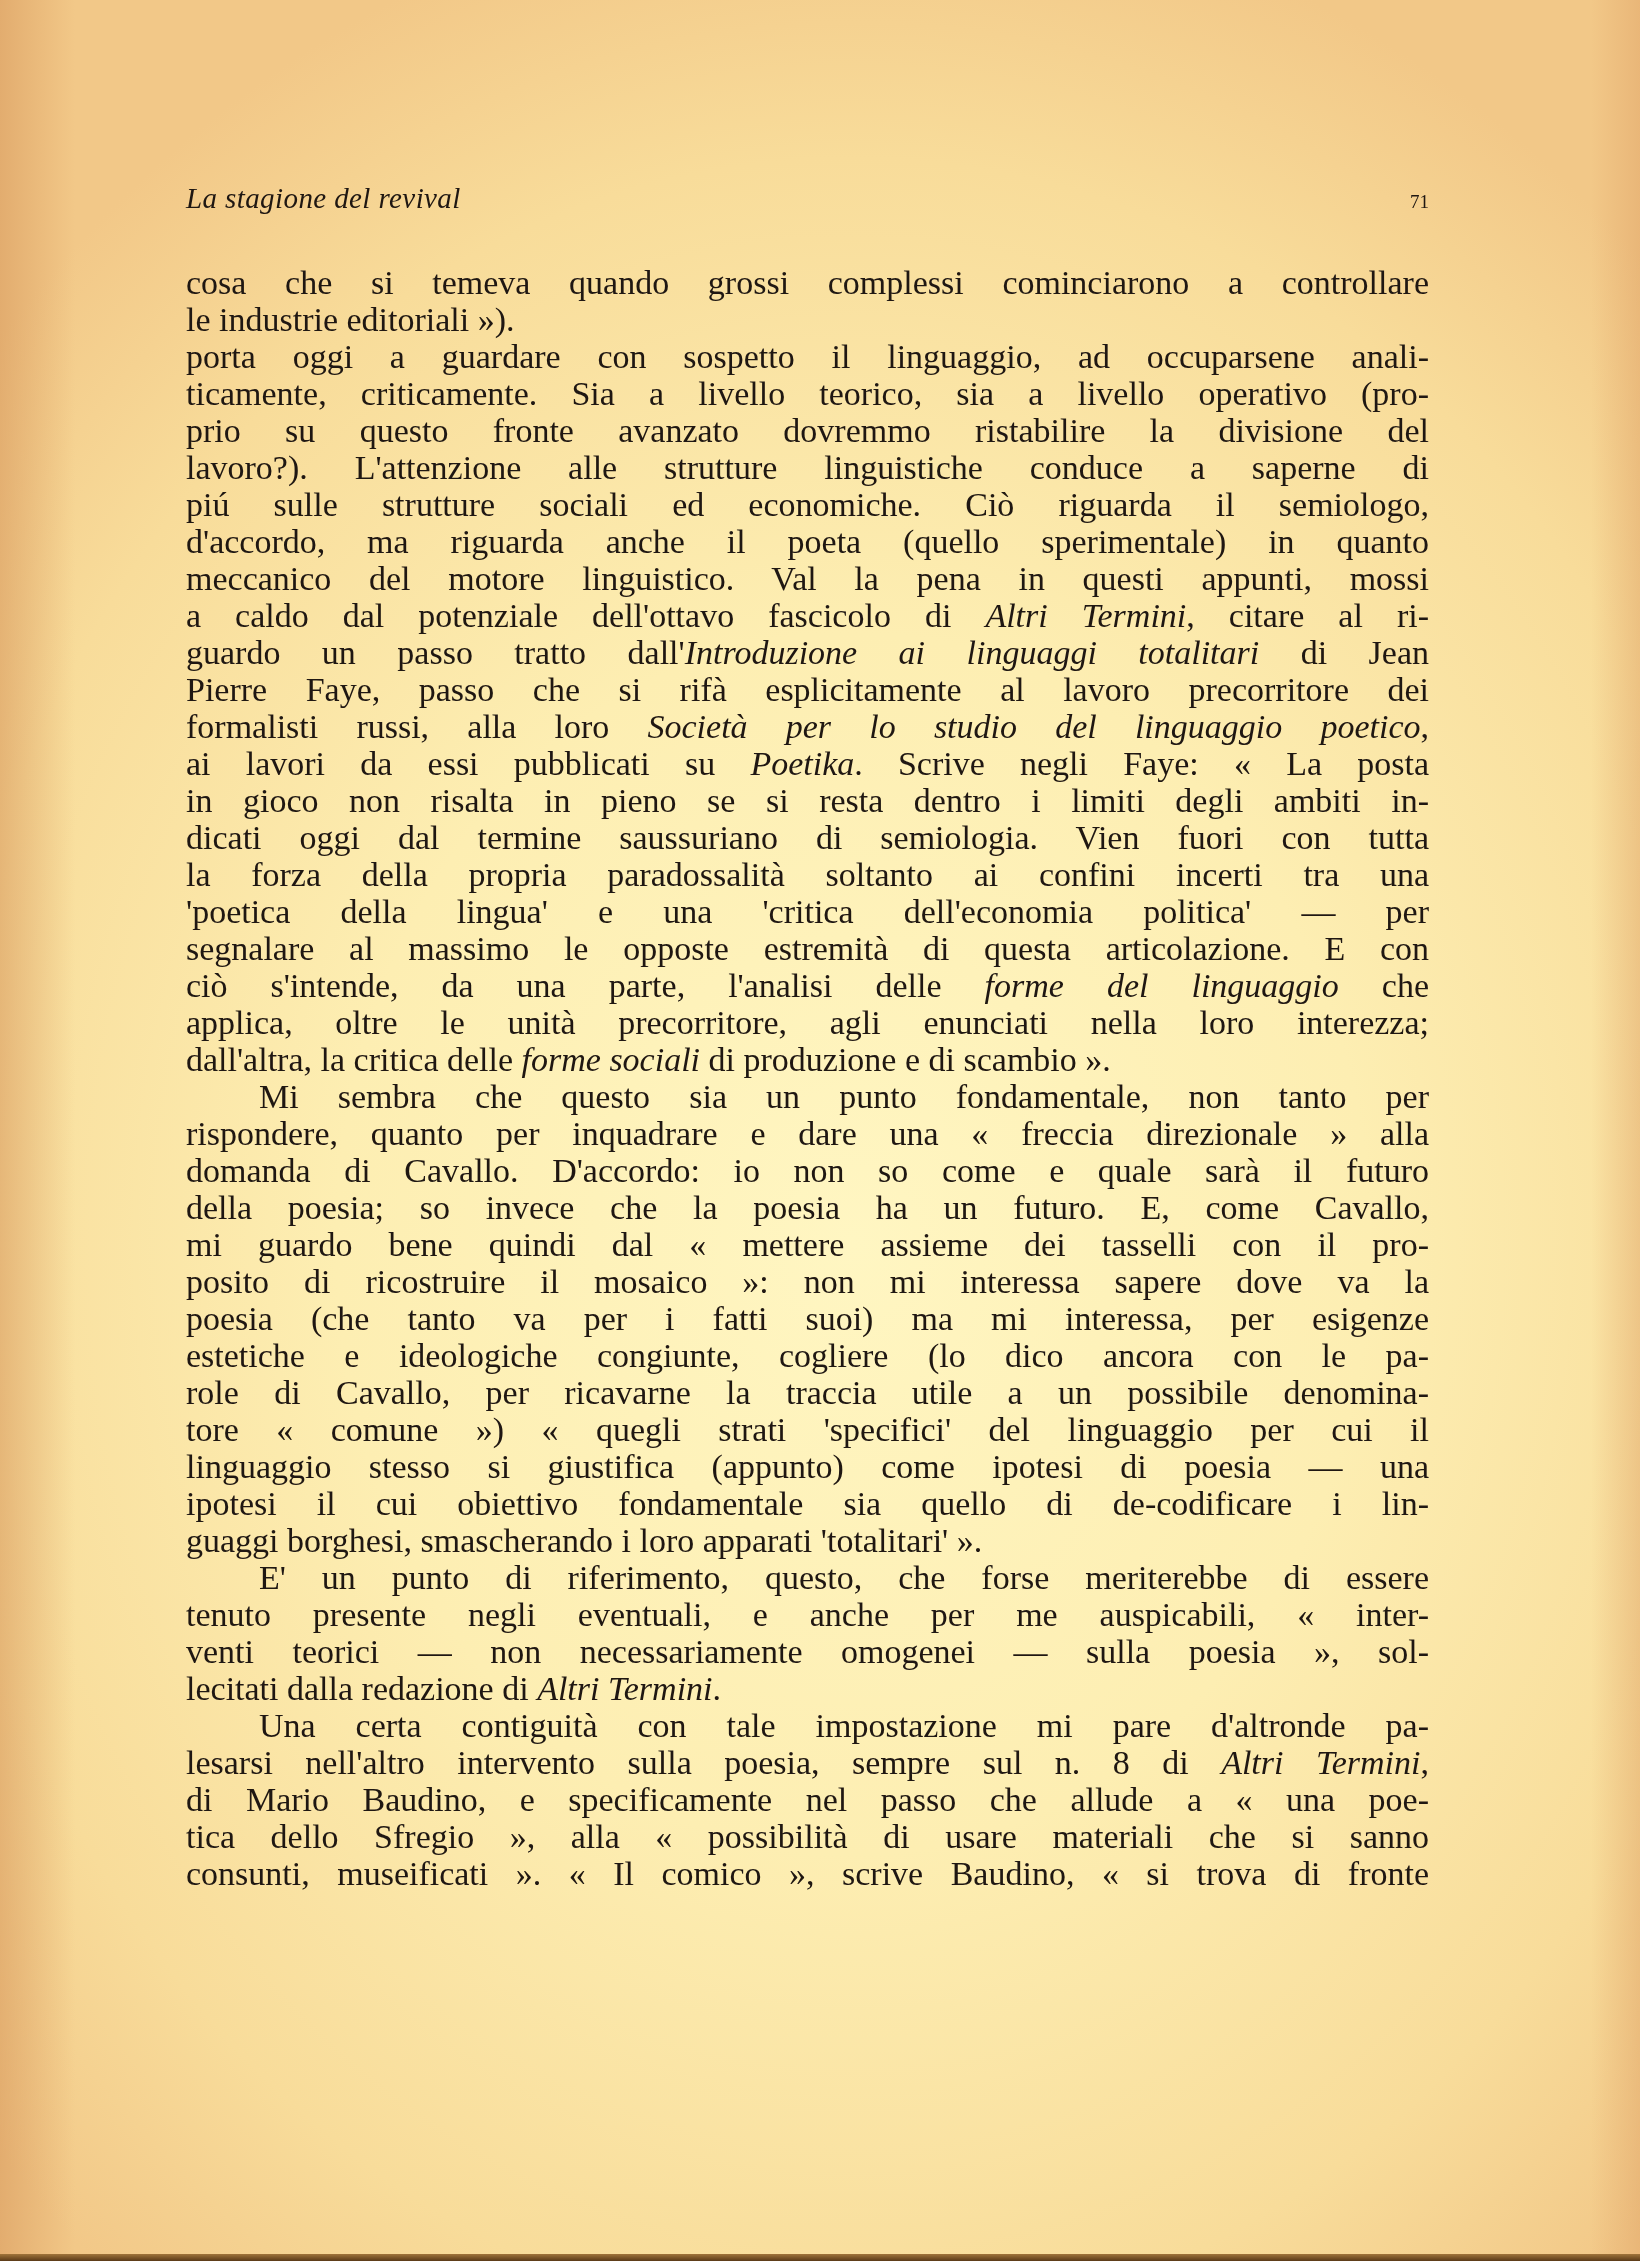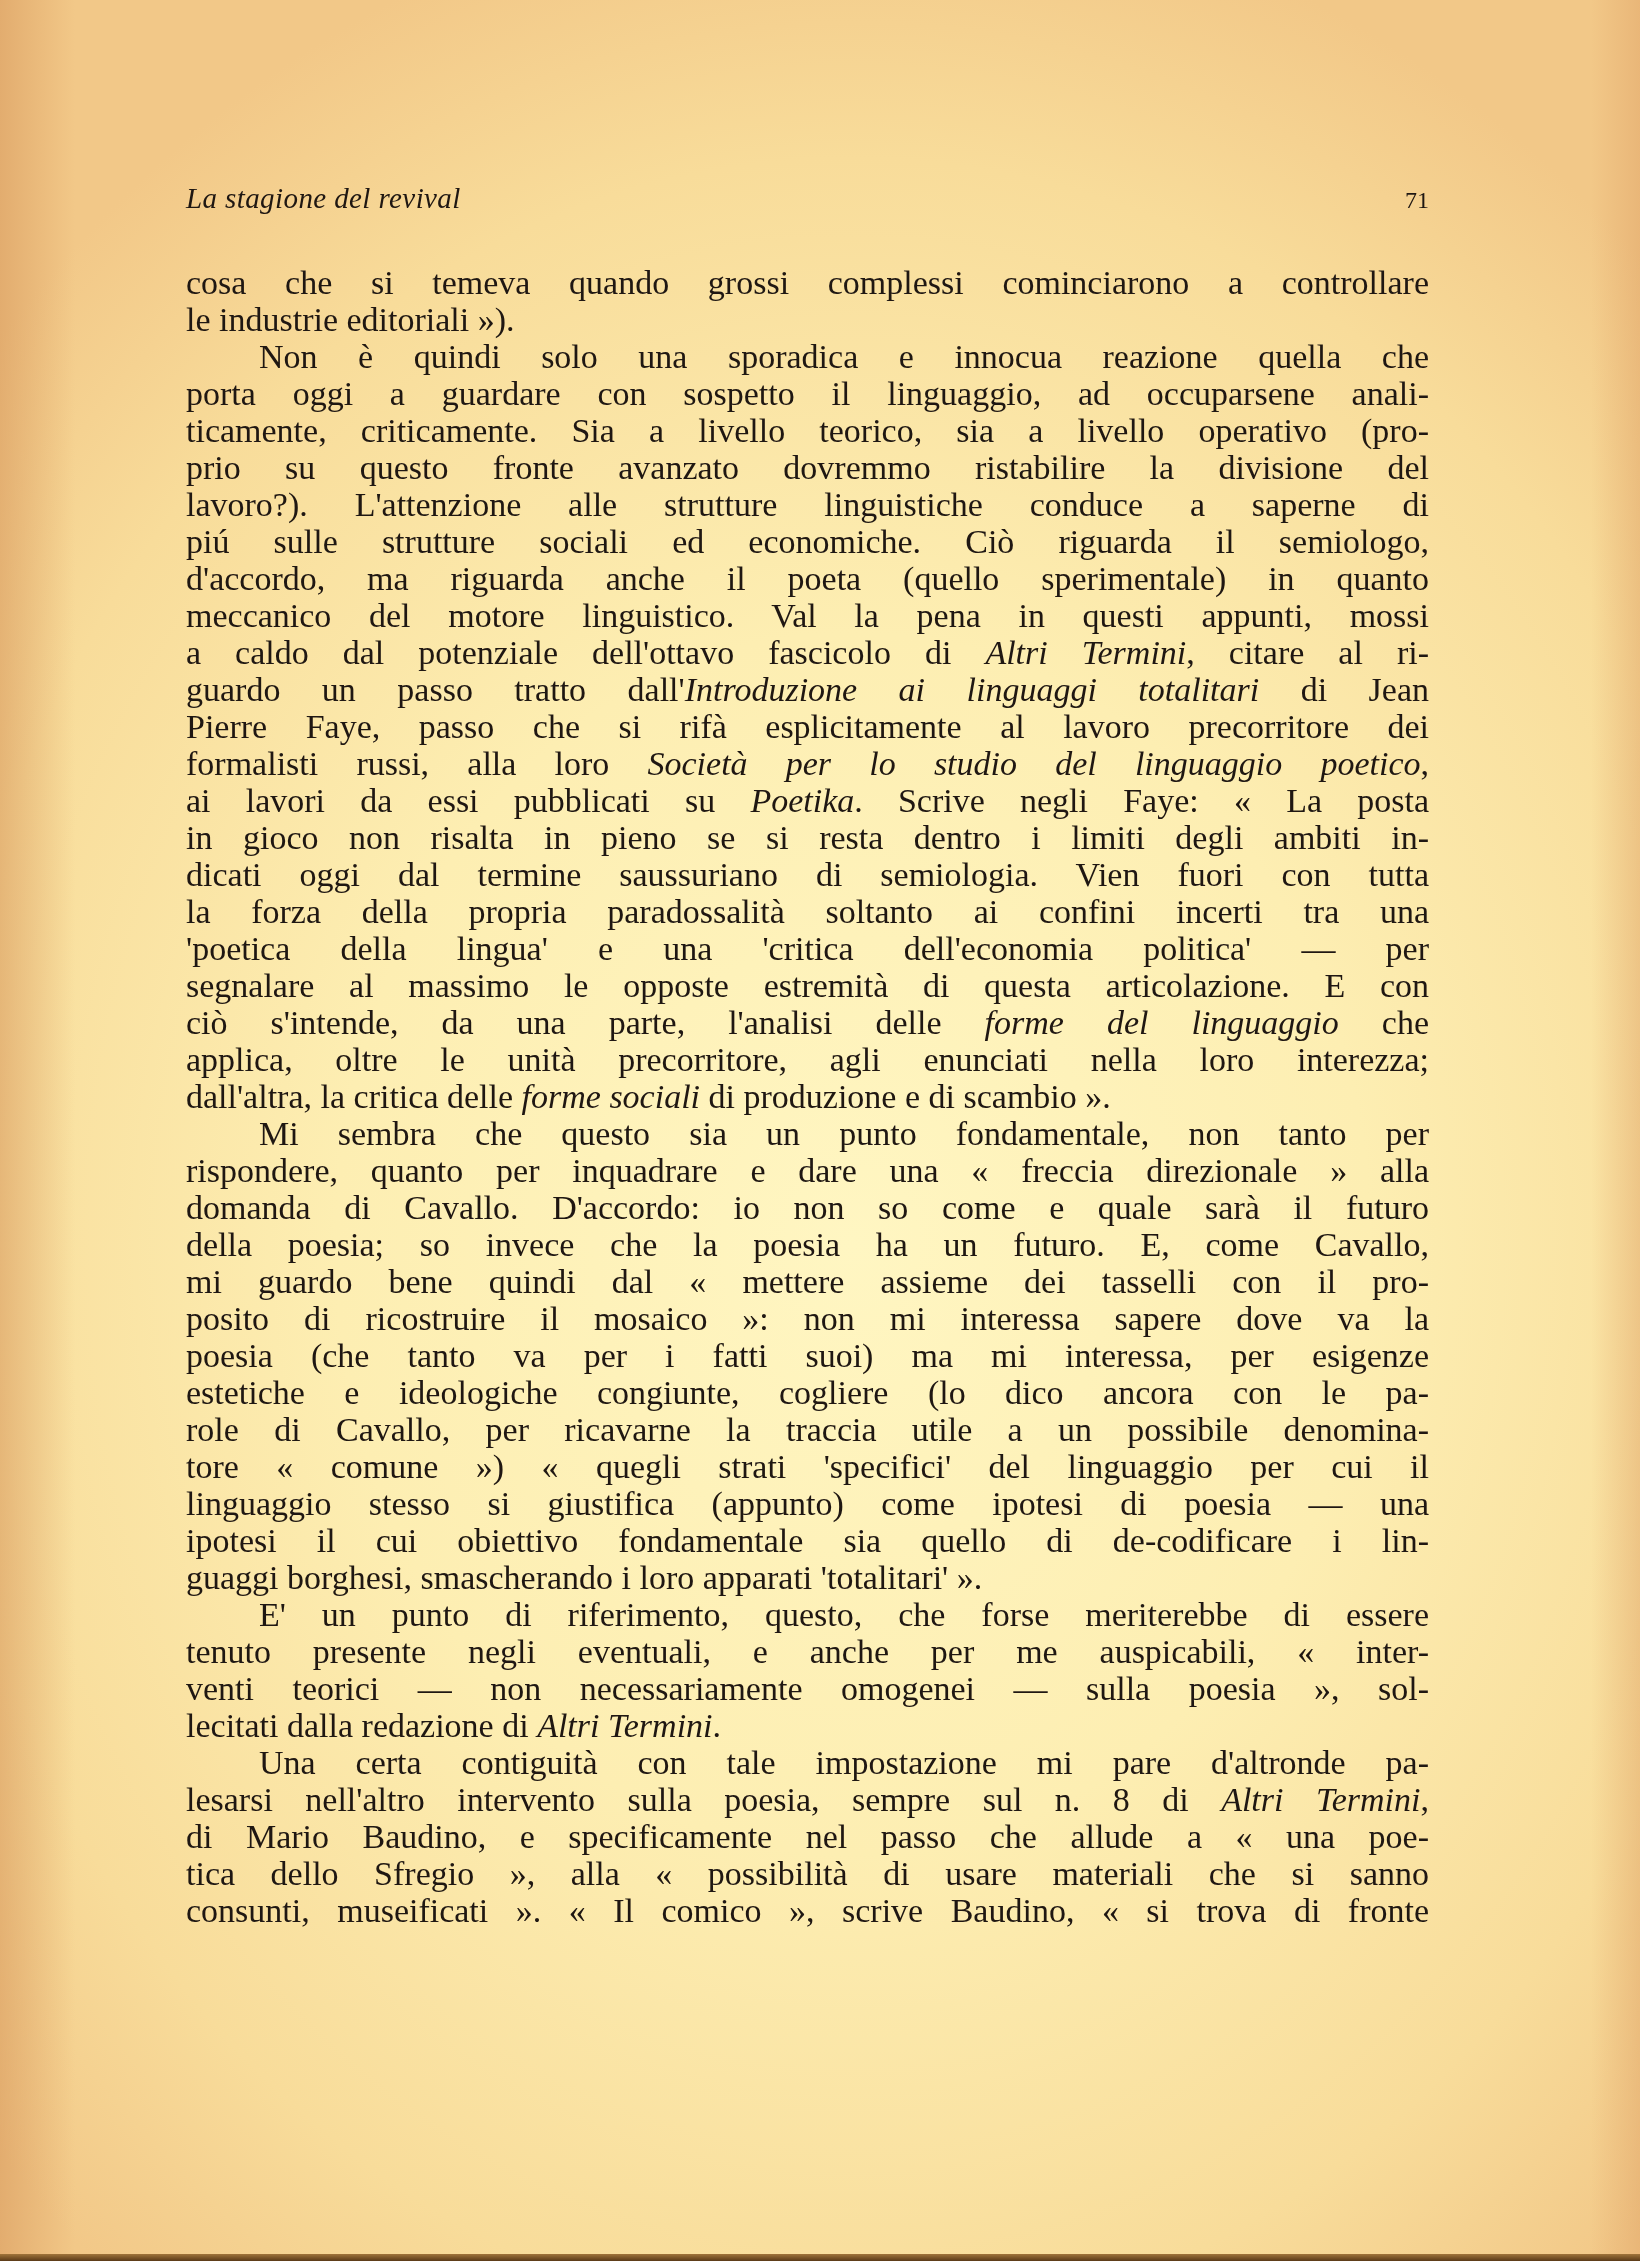--- a/index.html
+++ b/index.html
@@ -44,21 +44,21 @@
       display: flex;
       justify-content: space-between;
       align-items: baseline;
       font-size: 29px;
     }
     .running-title {
       font-style: italic;
       letter-spacing: 0.4px;
     }
     .page-number {
-      font-size: 24px;
+      font-size: 19px;
     }
     .text-block {
       position: absolute;
       left: 186px;
       top: 264px;
       width: 1243px;
       font-size: 34px;
       line-height: 37px;
     }
     .line {
@@ -88,21 +88,20 @@
   <span class="running-title">La stagione del revival</span>
   <span class="page-number">71</span>
 </div>
 
 <div class="text-block" id="text-block">
     <div>
       <span class="line"><span>cosa che si temeva quando grossi complessi cominciarono a controllare</span></span>
       <span class="line last"><span>le industrie editoriali »).</span></span>
     </div>
     <div>
-      <span class="line indent"><span>Non è quindi solo una sporadica e innocua reazione quella che</span></span>
       <span class="line"><span>porta oggi a guardare con sospetto il linguaggio, ad occuparsene anali-</span></span>
       <span class="line"><span>ticamente, criticamente. Sia a livello teorico, sia a livello operativo (pro-</span></span>
       <span class="line"><span>prio su questo fronte avanzato dovremmo ristabilire la divisione del</span></span>
       <span class="line"><span>lavoro?). L'attenzione alle strutture linguistiche conduce a saperne di</span></span>
       <span class="line"><span>piú sulle strutture sociali ed economiche. Ciò riguarda il semiologo,</span></span>
       <span class="line"><span>d'accordo, ma riguarda anche il poeta (quello sperimentale) in quanto</span></span>
       <span class="line"><span>meccanico del motore linguistico. Val la pena in questi appunti, mossi</span></span>
       <span class="line"><span>a caldo dal potenziale dell'ottavo fascicolo di </span><i>Altri Termini</i><span>, citare al ri-</span></span>
       <span class="line"><span>guardo un passo tratto dall'</span><i>Introduzione ai linguaggi totalitari</i><span> di Jean</span></span>
       <span class="line"><span>Pierre Faye, passo che si rifà esplicitamente al lavoro precorritore dei</span></span>

